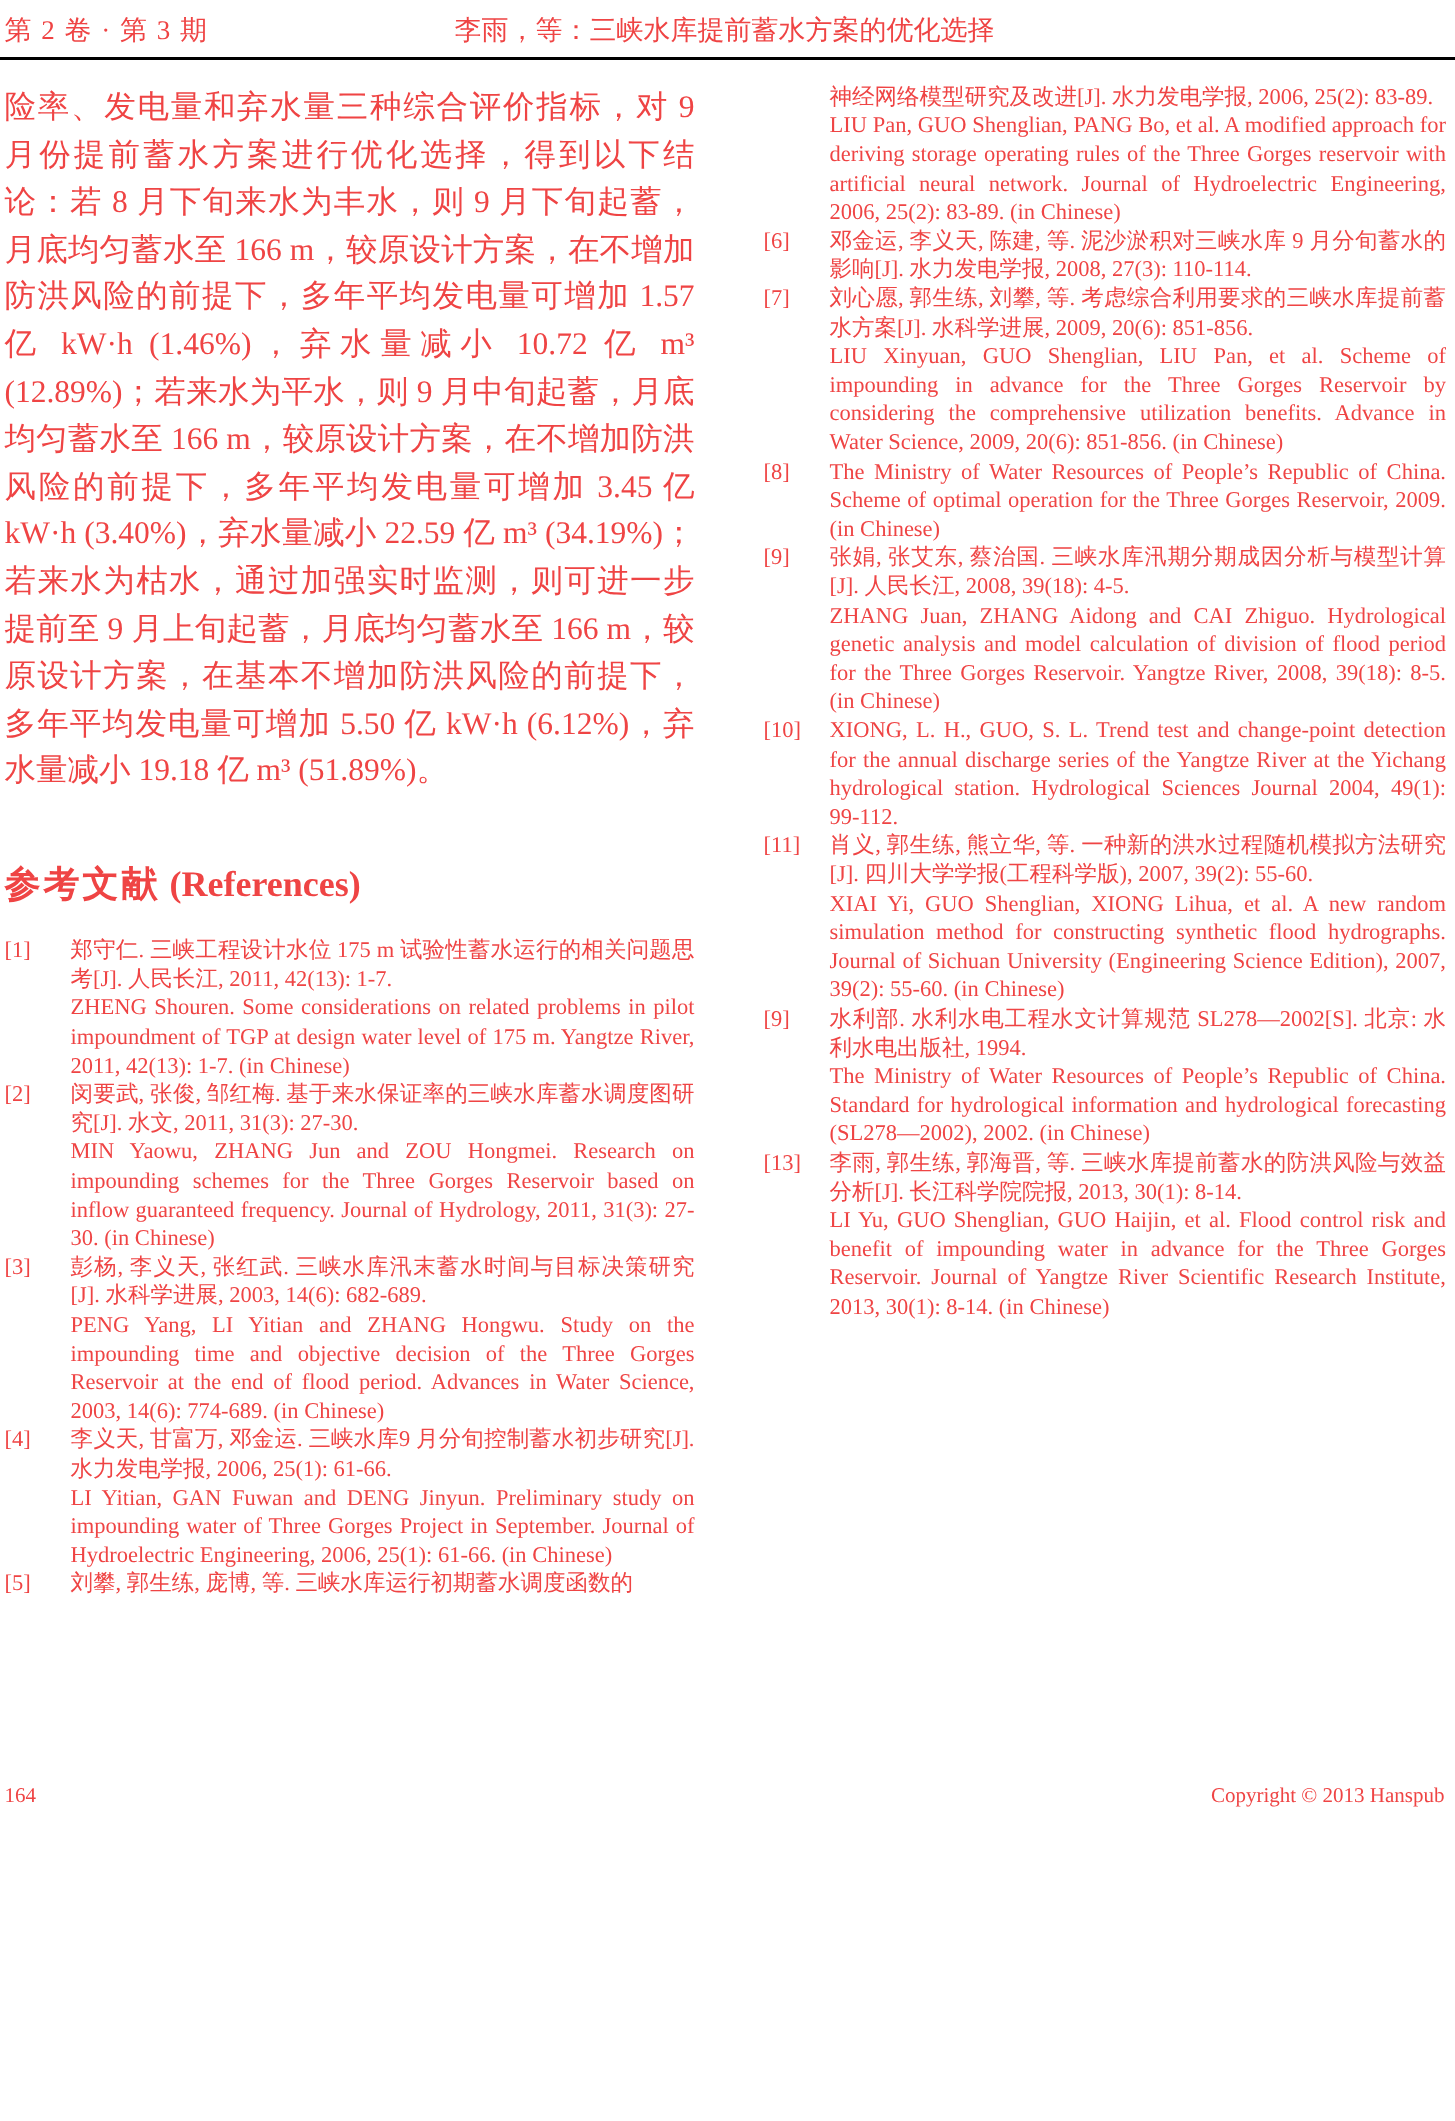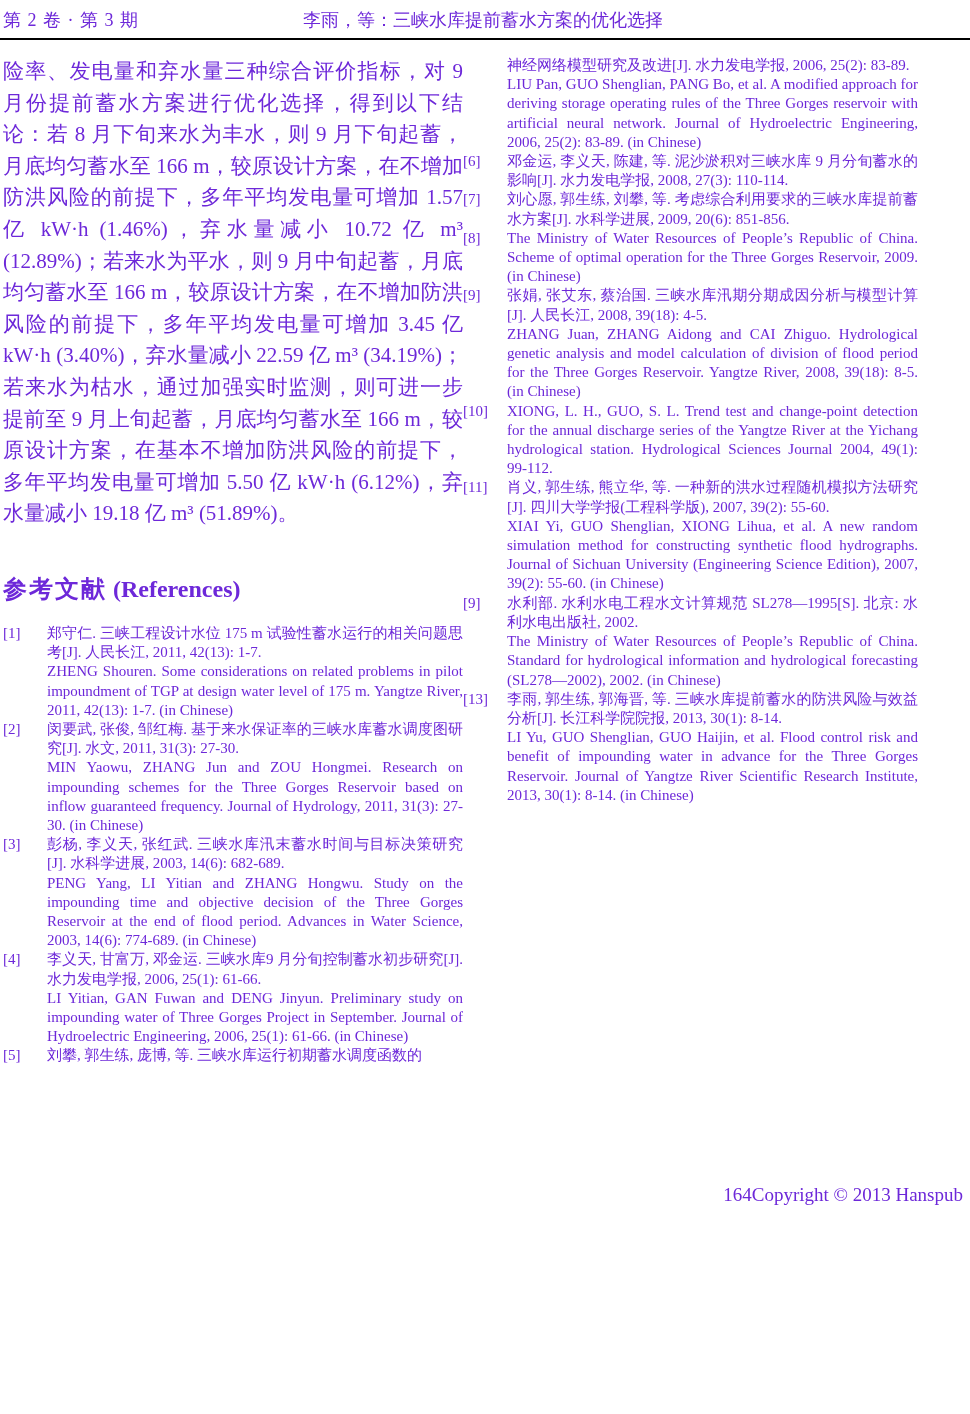--- a/index.html
+++ b/index.html
@@ -1,29 +1,29 @@
 <!DOCTYPE html>
 <html lang="zh"><head>
 <meta charset="utf-8">
 <style>
   html,body { margin:0; padding:0; background:#ffffff; }
   .page {
     position:relative;
     width:970px; height:1216px;
     background:#ffffff;
-    color:#6d28d9;
+    color:#ef4444;
     font-family:"Liberation Serif","DejaVu Serif",serif;
     overflow:hidden;
   }
   .header { position:absolute; top:8px; left:3px; right:7px; height:26px; font-size:18px; }
   .header-vol { position:absolute; left:0; top:0; letter-spacing:1px; white-space:nowrap; }
   .header-title { position:absolute; left:0; right:0; top:0; text-align:center; white-space:nowrap; }
   .rule { position:absolute; top:38px; left:0; width:970px; border-top:2px solid #000; }
 
-  .columns { position:absolute; top:56px; left:3px; display:flex; align-items:flex-start; }
+  .columns { position:absolute; top:56px; left:3px; display:flex; gap:46px; align-items:flex-start; }
   .col-left  { width:460px; }
   .col-right { width:455px; }
 
   .body-par {
     margin:0;
     font-size:21px;
     line-height:31.6px;
     text-align:justify;
   }
 
@@ -36,22 +36,22 @@
   .refs-heading-zh { font-family:"DejaVu Sans","Liberation Sans",sans-serif; letter-spacing:2px; }
   .refs-heading-en { font-family:"Liberation Serif","DejaVu Serif",serif; }
 
   .ref-list { font-size:15px; line-height:19.2px; }
   .ref-item { position:relative; padding-left:44px; }
   .ref-num  { position:absolute; left:0; top:0; }
   .ref-part { text-align:justify; }
 
   .footer {
     position:absolute; left:3px; right:7px; bottom:10px;
-    display:flex; justify-content:flex-end;
-    font-size:19px;
+    display:flex; justify-content:space-between;
+    font-size:14px;
   }
 </style>
 </head>
 <body>
 
 <div class="page">
 
   <header class="header">
     <span class="header-vol">第 2 卷 · 第 3 期</span>
     <span class="header-title">李雨，等：三峡水库提前蓄水方案的优化选择</span>
@@ -98,20 +98,21 @@
             <div class="ref-part">神经网络模型研究及改进[J]. 水力发电学报, 2006, 25(2): 83-89.</div>
             <div class="ref-part">LIU Pan, GUO Shenglian, PANG Bo, et al. A modified approach for deriving storage operating rules of the Three Gorges reservoir with artificial neural network. Journal of Hydroelectric Engineering, 2006, 25(2): 83-89. (in Chinese)</div>
           </div>
           <div class="ref-item">
             <span class="ref-num">[6]</span>
             <div class="ref-part">邓金运, 李义天, 陈建, 等. 泥沙淤积对三峡水库 9 月分旬蓄水的影响[J]. 水力发电学报, 2008, 27(3): 110-114.</div>
           </div>
           <div class="ref-item">
             <span class="ref-num">[7]</span>
             <div class="ref-part">刘心愿, 郭生练, 刘攀, 等. 考虑综合利用要求的三峡水库提前蓄水方案[J]. 水科学进展, 2009, 20(6): 851-856.</div>
+            <div class="ref-part">LIU Xinyuan, GUO Shenglian, LIU Pan, et al. Scheme of impounding in advance for the Three Gorges Reservoir by considering the comprehensive utilization benefits. Advance in Water Science, 2009, 20(6): 851-856. (in Chinese)</div>
           </div>
           <div class="ref-item">
             <span class="ref-num">[8]</span>
             <div class="ref-part">The Ministry of Water Resources of People’s Republic of China. Scheme of optimal operation for the Three Gorges Reservoir, 2009. (in Chinese)</div>
           </div>
           <div class="ref-item">
             <span class="ref-num">[9]</span>
             <div class="ref-part">张娟, 张艾东, 蔡治国. 三峡水库汛期分期成因分析与模型计算[J]. 人民长江, 2008, 39(18): 4-5.</div>
             <div class="ref-part">ZHANG Juan, ZHANG Aidong and CAI Zhiguo. Hydrological genetic analysis and model calculation of division of flood period for the Three Gorges Reservoir. Yangtze River, 2008, 39(18): 8-5. (in Chinese)</div>
           </div>
@@ -119,21 +120,21 @@
             <span class="ref-num">[10]</span>
             <div class="ref-part">XIONG, L. H., GUO, S. L. Trend test and change-point detection for the annual discharge series of the Yangtze River at the Yichang hydrological station. Hydrological Sciences Journal 2004, 49(1): 99-112.</div>
           </div>
           <div class="ref-item">
             <span class="ref-num">[11]</span>
             <div class="ref-part">肖义, 郭生练, 熊立华, 等. 一种新的洪水过程随机模拟方法研究[J]. 四川大学学报(工程科学版), 2007, 39(2): 55-60.</div>
             <div class="ref-part">XIAI Yi, GUO Shenglian, XIONG Lihua, et al. A new random simulation method for constructing synthetic flood hydrographs. Journal of Sichuan University (Engineering Science Edition), 2007, 39(2): 55-60. (in Chinese)</div>
           </div>
           <div class="ref-item">
             <span class="ref-num">[9]</span>
-            <div class="ref-part">水利部. 水利水电工程水文计算规范 SL278—1995[S]. 北京: 水利水电出版社, 2002.</div>
+            <div class="ref-part">水利部. 水利水电工程水文计算规范 SL278—2002[S]. 北京: 水利水电出版社, 1994.</div>
             <div class="ref-part">The Ministry of Water Resources of People’s Republic of China. Standard for hydrological information and hydrological forecasting (SL278—2002), 2002. (in Chinese)</div>
           </div>
           <div class="ref-item">
             <span class="ref-num">[13]</span>
             <div class="ref-part">李雨, 郭生练, 郭海晋, 等. 三峡水库提前蓄水的防洪风险与效益分析[J]. 长江科学院院报, 2013, 30(1): 8-14.</div>
             <div class="ref-part">LI Yu, GUO Shenglian, GUO Haijin, et al. Flood control risk and benefit of impounding water in advance for the Three Gorges Reservoir. Journal of Yangtze River Scientific Research Institute, 2013, 30(1): 8-14. (in Chinese)</div>
           </div>
         </div>
     </section>
   </main>

